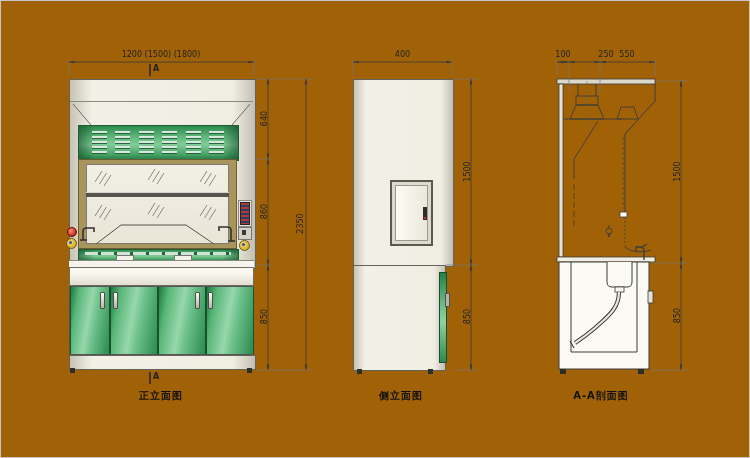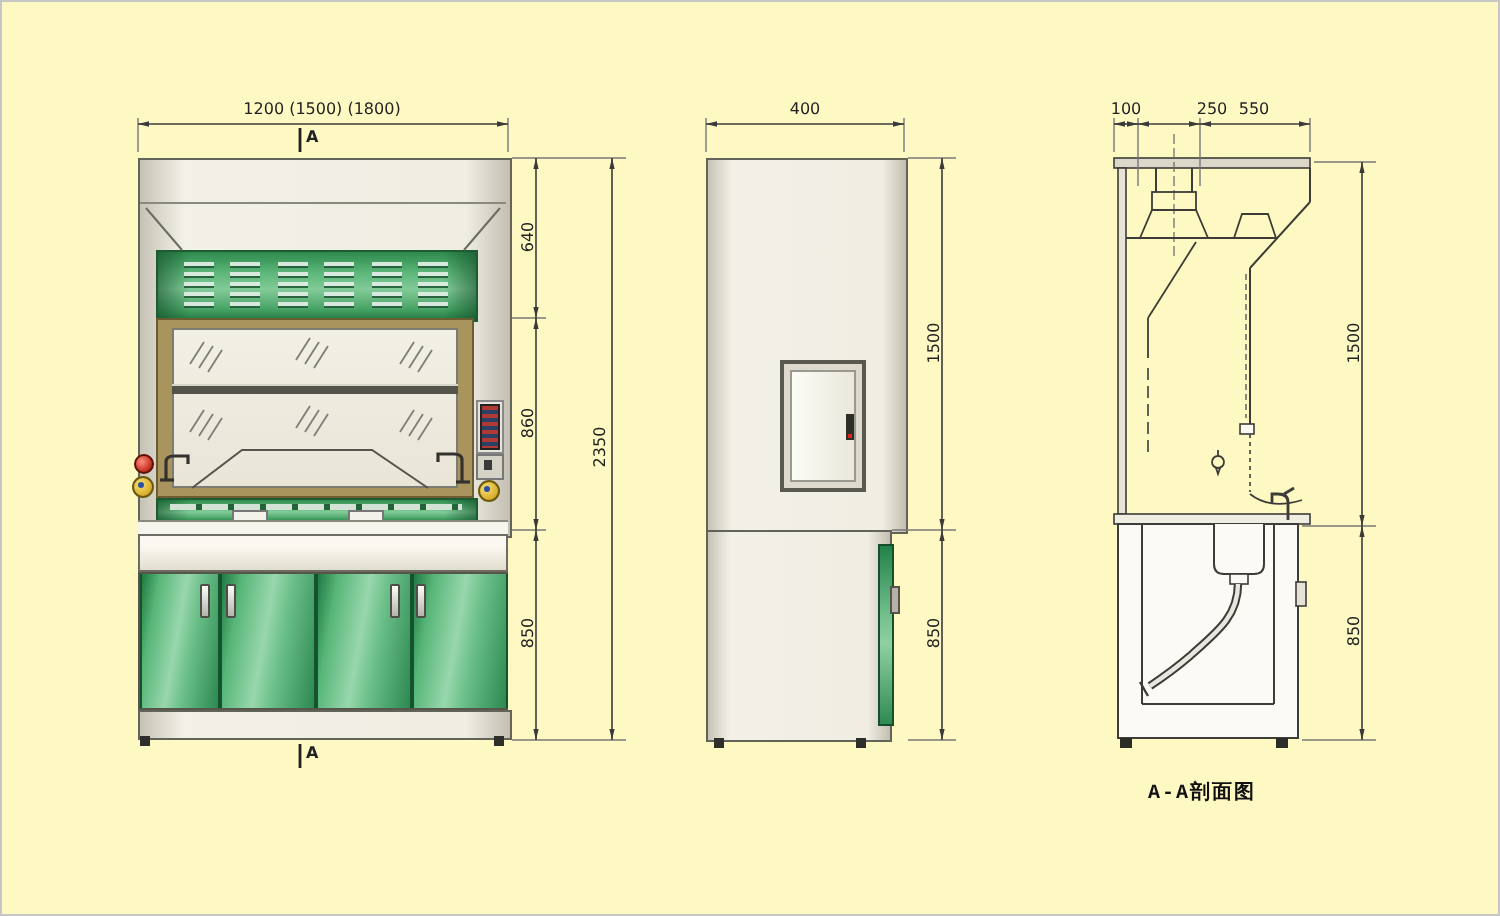--- a/index.html
+++ b/index.html
@@ -1,16 +1,16 @@
 <!DOCTYPE html>
 <html><head>
 <meta charset="utf-8">
 <style>
   html,body{margin:0;padding:0;background:#fff;}
-  #canvas{position:relative;width:748px;height:456px;background:#fef9c3;border:1px solid #c6c6c6;
+  #canvas{position:relative;width:748px;height:456px;background:#a16207;border:1px solid #c6c6c6;
           font-family:"DejaVu Sans",sans-serif;overflow:hidden;}
   .abs{position:absolute;}
   .dim-text{position:absolute;font-size:8px;color:#222;text-align:center;white-space:nowrap;line-height:9px;}
   .vdim{transform:rotate(-90deg);width:40px;}
   .view-label{position:absolute;font-size:10px;font-weight:bold;color:#111;text-align:center;letter-spacing:1px;}
   .marker-text{position:absolute;font-size:8px;font-weight:bold;color:#222;line-height:8px;}
 
   
   .cream-v{background:linear-gradient(90deg,#c6c3b5 0%,#f3f1e7 12%,#f0eee3 88%,#c2bfb1 100%);border:1px solid #64635a;}
   .green-grad{background:
@@ -229,25 +229,27 @@
     </g>
   </svg>
 
   <span class="dim-text" style="left:95px;top:49px;width:130px;">1200 (1500) (1800)</span>
   <span class="marker-text" style="left:152px;top:64px;">A</span>
   <span class="marker-text" style="left:152px;top:372px;">A</span>
   <span class="dim-text vdim" style="left:243px;top:113px;">640</span>
   <span class="dim-text vdim" style="left:243px;top:206px;">860</span>
   <span class="dim-text vdim" style="left:243px;top:311px;">850</span>
   <span class="dim-text vdim" style="left:279px;top:218px;">2350</span>
+  <span class="view-label" style="left:110px;top:388px;width:100px;">正立面图</span>
 
   <span class="dim-text" style="left:352px;top:49px;width:99px;">400</span>
   <span class="dim-text vdim" style="left:446px;top:166px;">1500</span>
   <span class="dim-text vdim" style="left:446px;top:311px;">850</span>
+  <span class="view-label" style="left:350px;top:388px;width:100px;">侧立面图</span>
 
   <span class="dim-text" style="left:548px;top:49px;width:28px;">100</span>
   <span class="dim-text" style="left:591px;top:49px;width:28px;">250</span>
   <span class="dim-text" style="left:612px;top:49px;width:28px;">550</span>
   <span class="dim-text vdim" style="left:656px;top:166px;">1500</span>
   <span class="dim-text vdim" style="left:656px;top:310px;">850</span>
-  <span class="view-label" style="left:545px;top:388px;width:110px;font-family:Liberation Mono, monospace;">A-A剖面图</span>
+  <span class="view-label" style="left:545px;top:388px;width:110px;">A-A剖面图</span>
 
 </div>
 
 </body></html>

